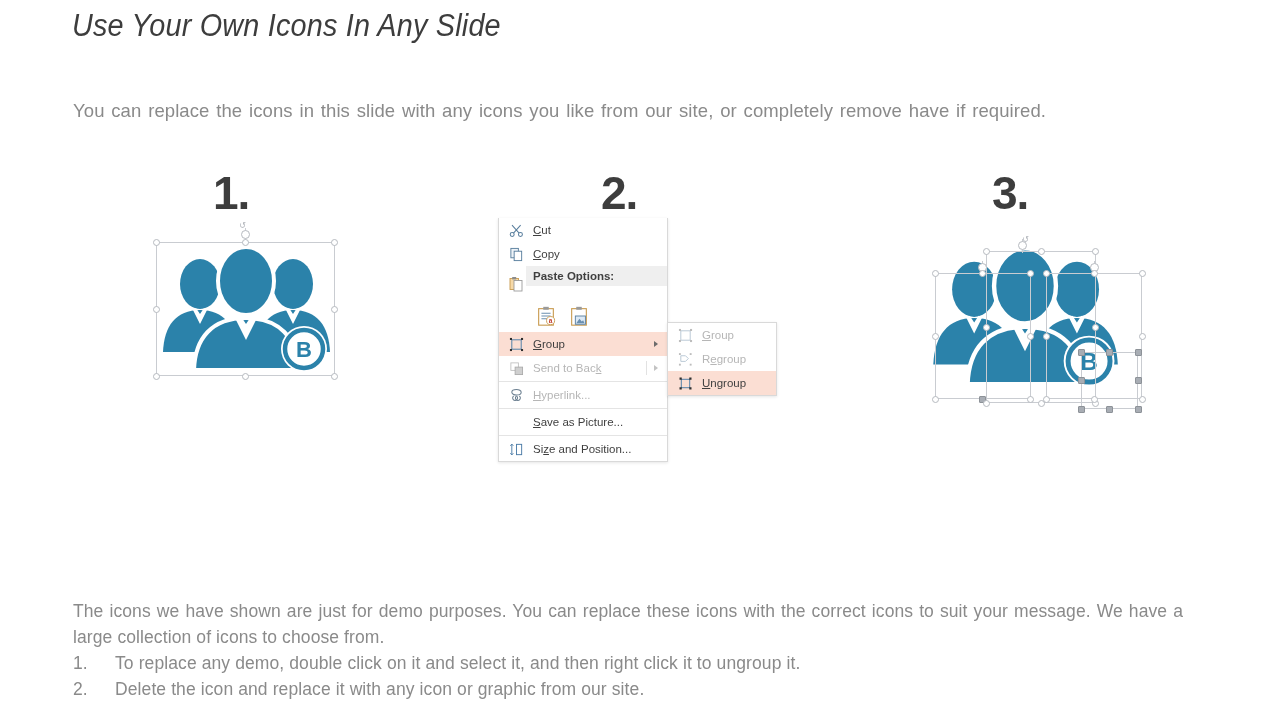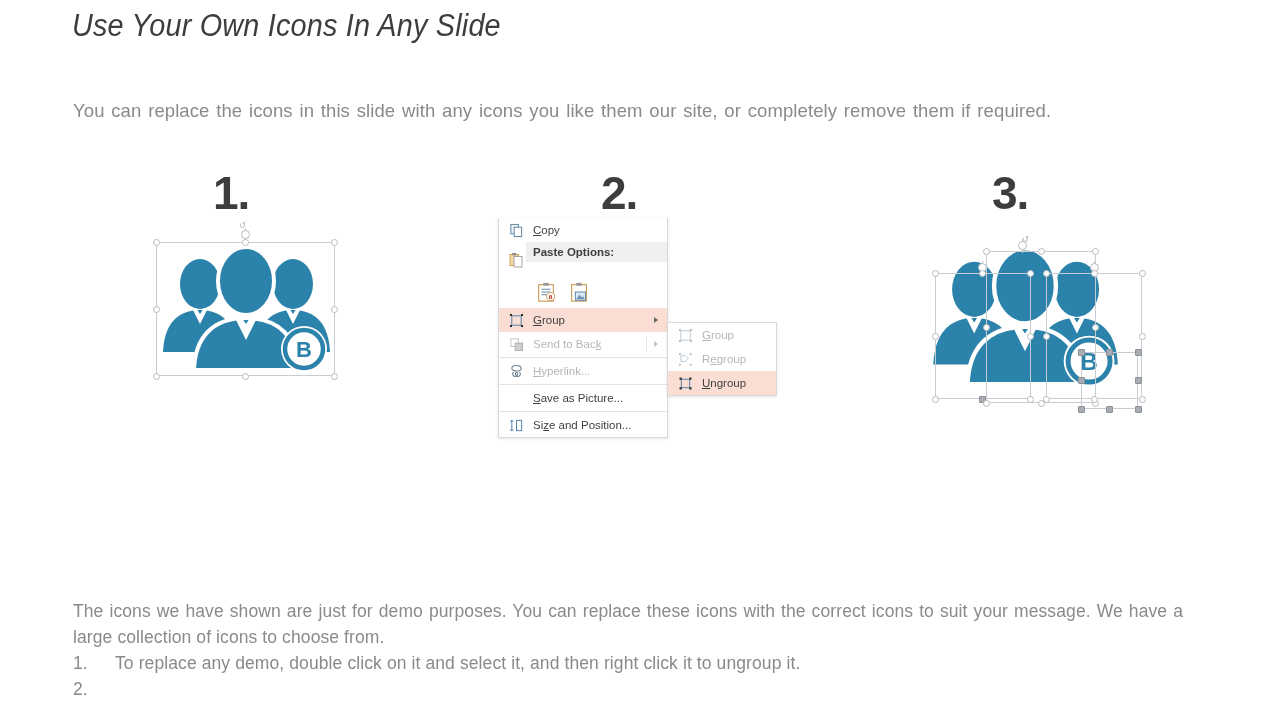--- a/index.html
+++ b/index.html
@@ -117,21 +117,21 @@
   .bottom ol li{position:relative;padding-left:42px;}
   .bottom ol li .num{position:absolute;left:0;top:0;}
 </style>
 </head>
 <body>
 
 <div class="slide">
 
   <div class="title">Use Your Own Icons In Any Slide</div>
 
-  <div class="intro">You can replace the icons in this slide with any icons you like them our site, or completely remove them if required.</div>
+  <div class="intro">You can replace the icons in this slide with any icons you like from our site, or completely remove have if required.</div>
 
   <div class="stepnum n1">1.</div>
   <div class="stepnum n2">2.</div>
   <div class="stepnum n3">3.</div>
 
   <div>
 
     <div class="selbox" style="left:156px;top:242px;width:179px;height:134px;"></div>
 
     <div class="rot-stem" style="left:245px;top:228px;height:14px;"></div>
@@ -166,20 +166,32 @@
           <circle cx="144" cy="101" r="23" fill="#ffffff"></circle>
           <circle cx="144" cy="101" r="19" fill="none" stroke="#2b82aa" stroke-width="4.5"></circle>
           <text x="144" y="109" font-family="Liberation Sans, sans-serif" font-size="22" font-weight="bold" fill="#2b82aa" text-anchor="middle">B</text>
         </g>
       </svg>
     </div>
   </div>
 
   <div class="ctxmenu">
 
+    <div class="mi">
+      <span class="ico">
+        <svg width="15" height="15" viewBox="0 0 16 16">
+          <g fill="none" stroke="#5a7f9e" stroke-width="1.1">
+            <circle cx="3.4" cy="12.2" r="2.1"></circle>
+              <circle cx="12.2" cy="12.2" r="2.1"></circle>
+            <path d="M4.8 10.8 L12.4 2.2 M10.8 10.8 L3.2 2.2"></path>
+          </g>
+        </svg>
+      </span>
+      <span class="lbl"><u>C</u>ut</span>
+    </div>
 
     <div class="mi">
       <span class="ico">
         <svg width="15" height="15" viewBox="0 0 16 16">
           <g fill="#eef3f8" stroke="#5a7f9e" stroke-width="1">
             <rect x="2" y="1.5" width="8" height="10"></rect>
             <rect x="5.5" y="4.5" width="8" height="10" fill="#ffffff"></rect>
           </g>
         </svg>
       </span>
@@ -406,17 +418,18 @@
 
   <div class="bottom">
     <p class="just">The icons we have shown are just for demo purposes. You can replace these icons with the correct icons to suit your message. We have a large collection of icons to choose from.</p>
     <ol>
       <li>
         <span class="num">1.</span>
         <span>To replace any demo, double click on it and select it, and then right click it to ungroup it.</span>
       </li>
       <li>
         <span class="num">2.</span>
+        <span>Delete the icon and replace it with any icon or graphic from our site.</span>
       </li>
     </ol>
   </div>
 
 </div>
 
 </body></html>

